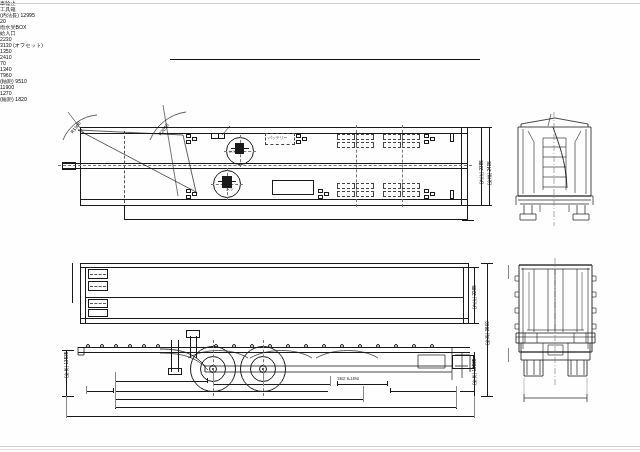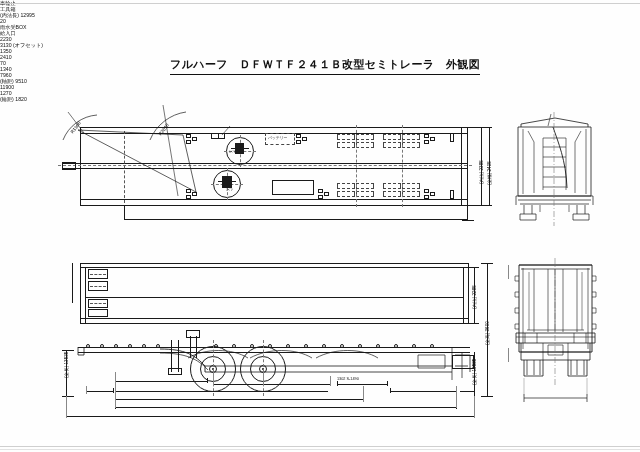--- a/index.html
+++ b/index.html
@@ -56,21 +56,20 @@
 </head>
 <body>
 
 <div id="sheet">
 
   <div class="scan-edge top"></div>
   <div class="scan-edge bot"></div>
   <div class="scan-edge bot2"></div>
 
   <div id="title-block">
-    <div id="title-text">フルハーフ　ＤＦＷＴＦ２４１Ｂ改型セミトレーラ　外観図</div>
     <div id="title-rule"></div>
   </div>
 
   <div>
 
     <div class="ln h" style="left:80px;top:127px;width:388px;"></div>
     <div class="ln h" style="left:80px;top:133px;width:388px;"></div>
     <div class="ln h" style="left:80px;top:205px;width:388px;"></div>
     <div class="ln h" style="left:80px;top:199px;width:388px;"></div>
     <div class="ln v" style="left:80px;top:127px;height:79px;"></div>

